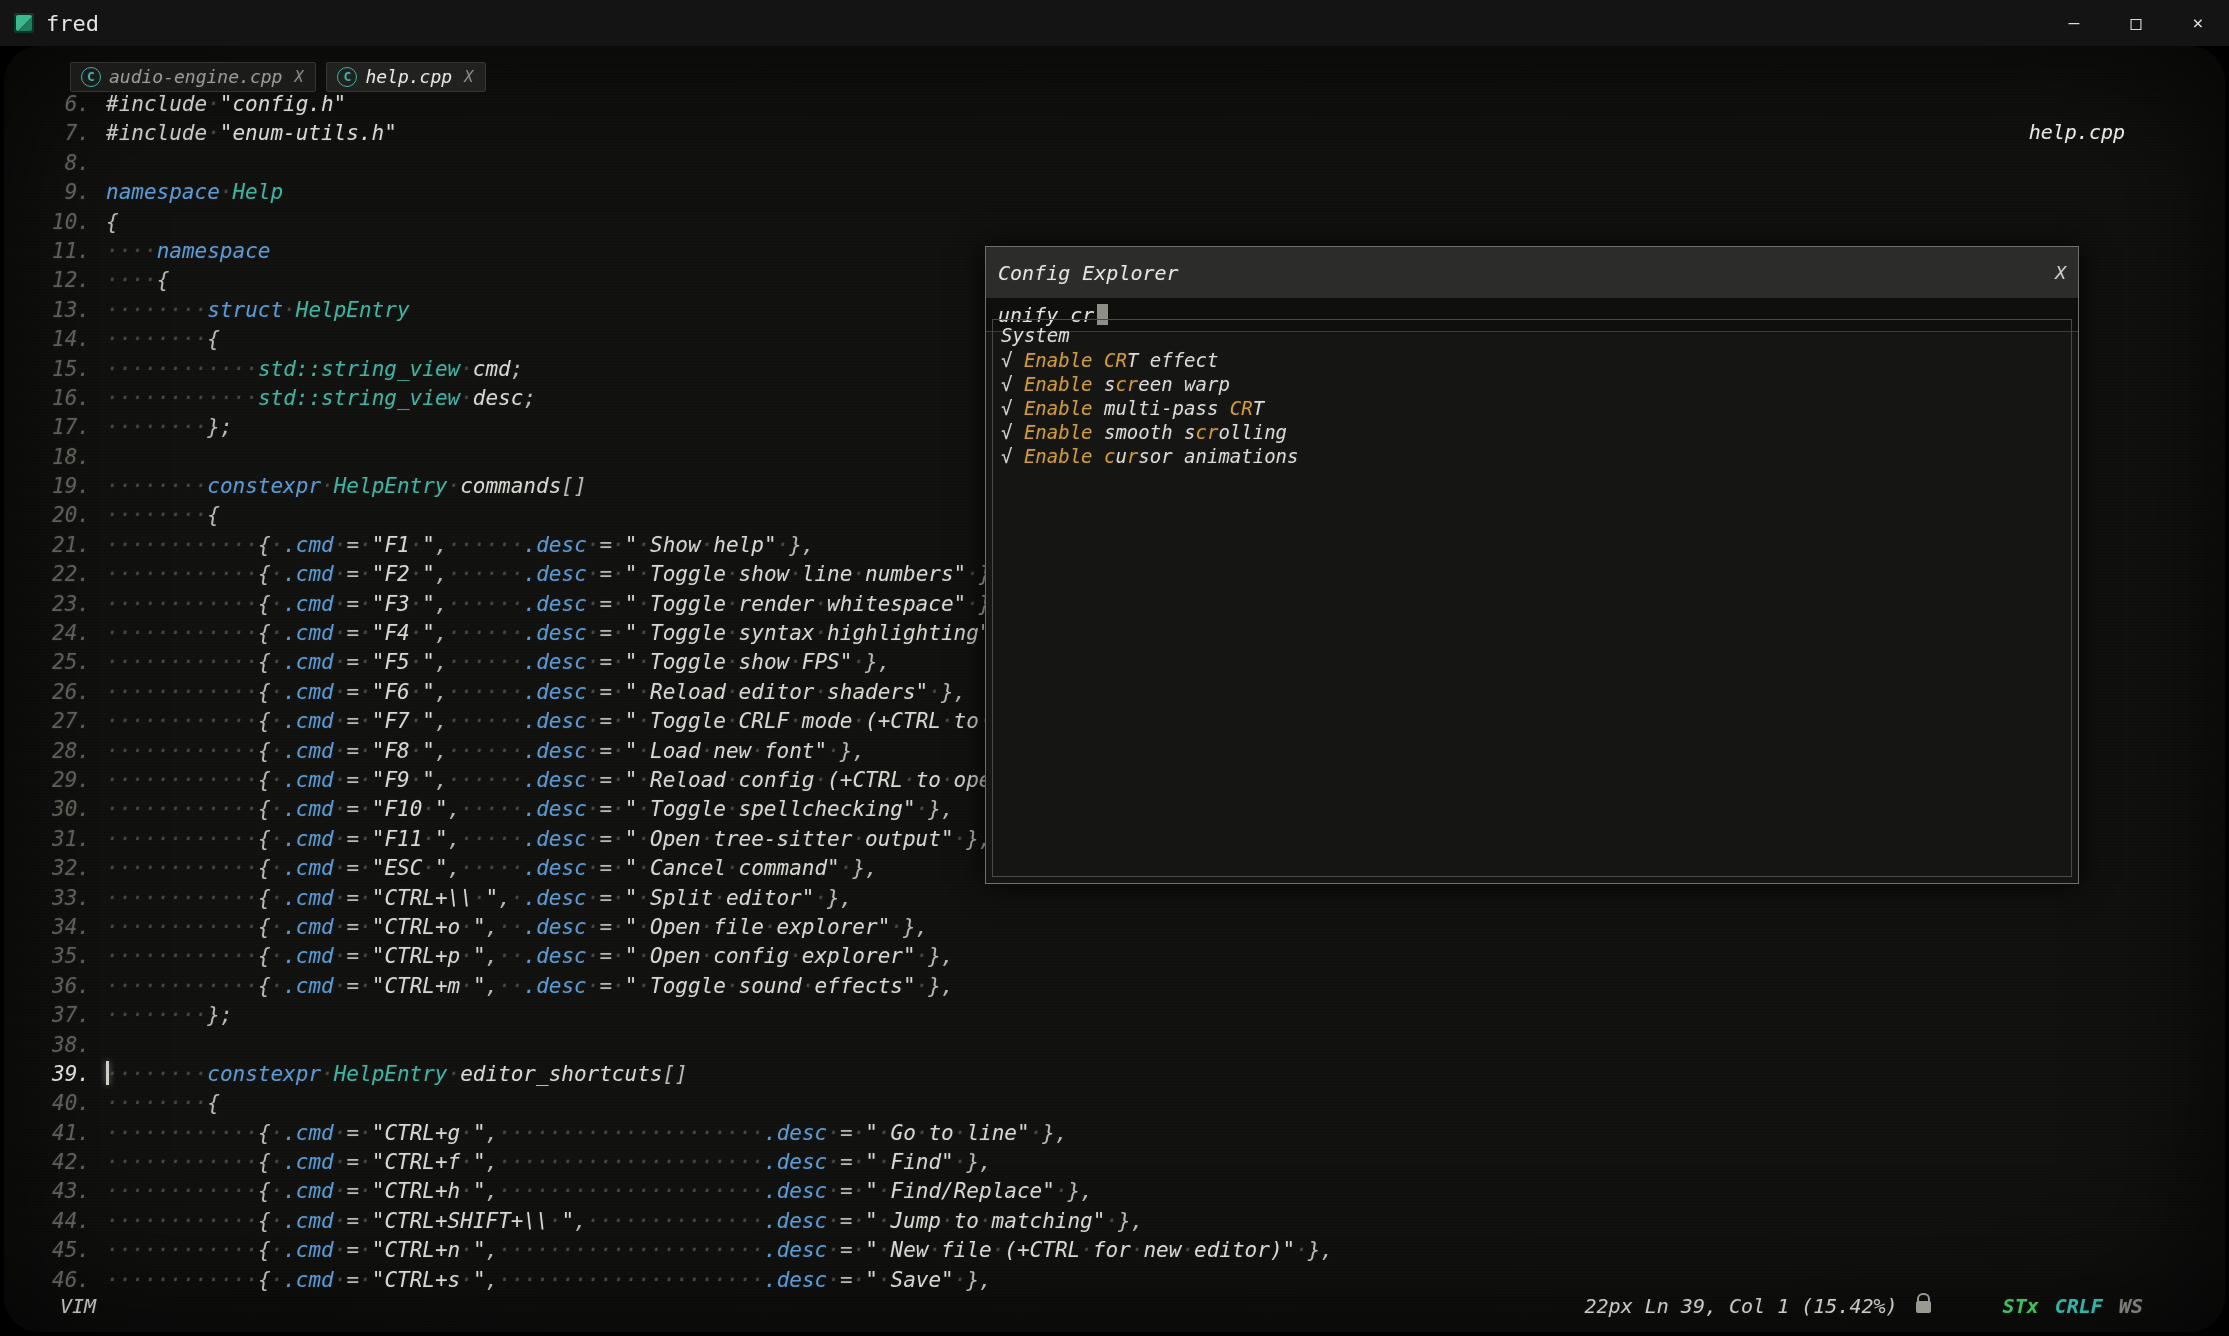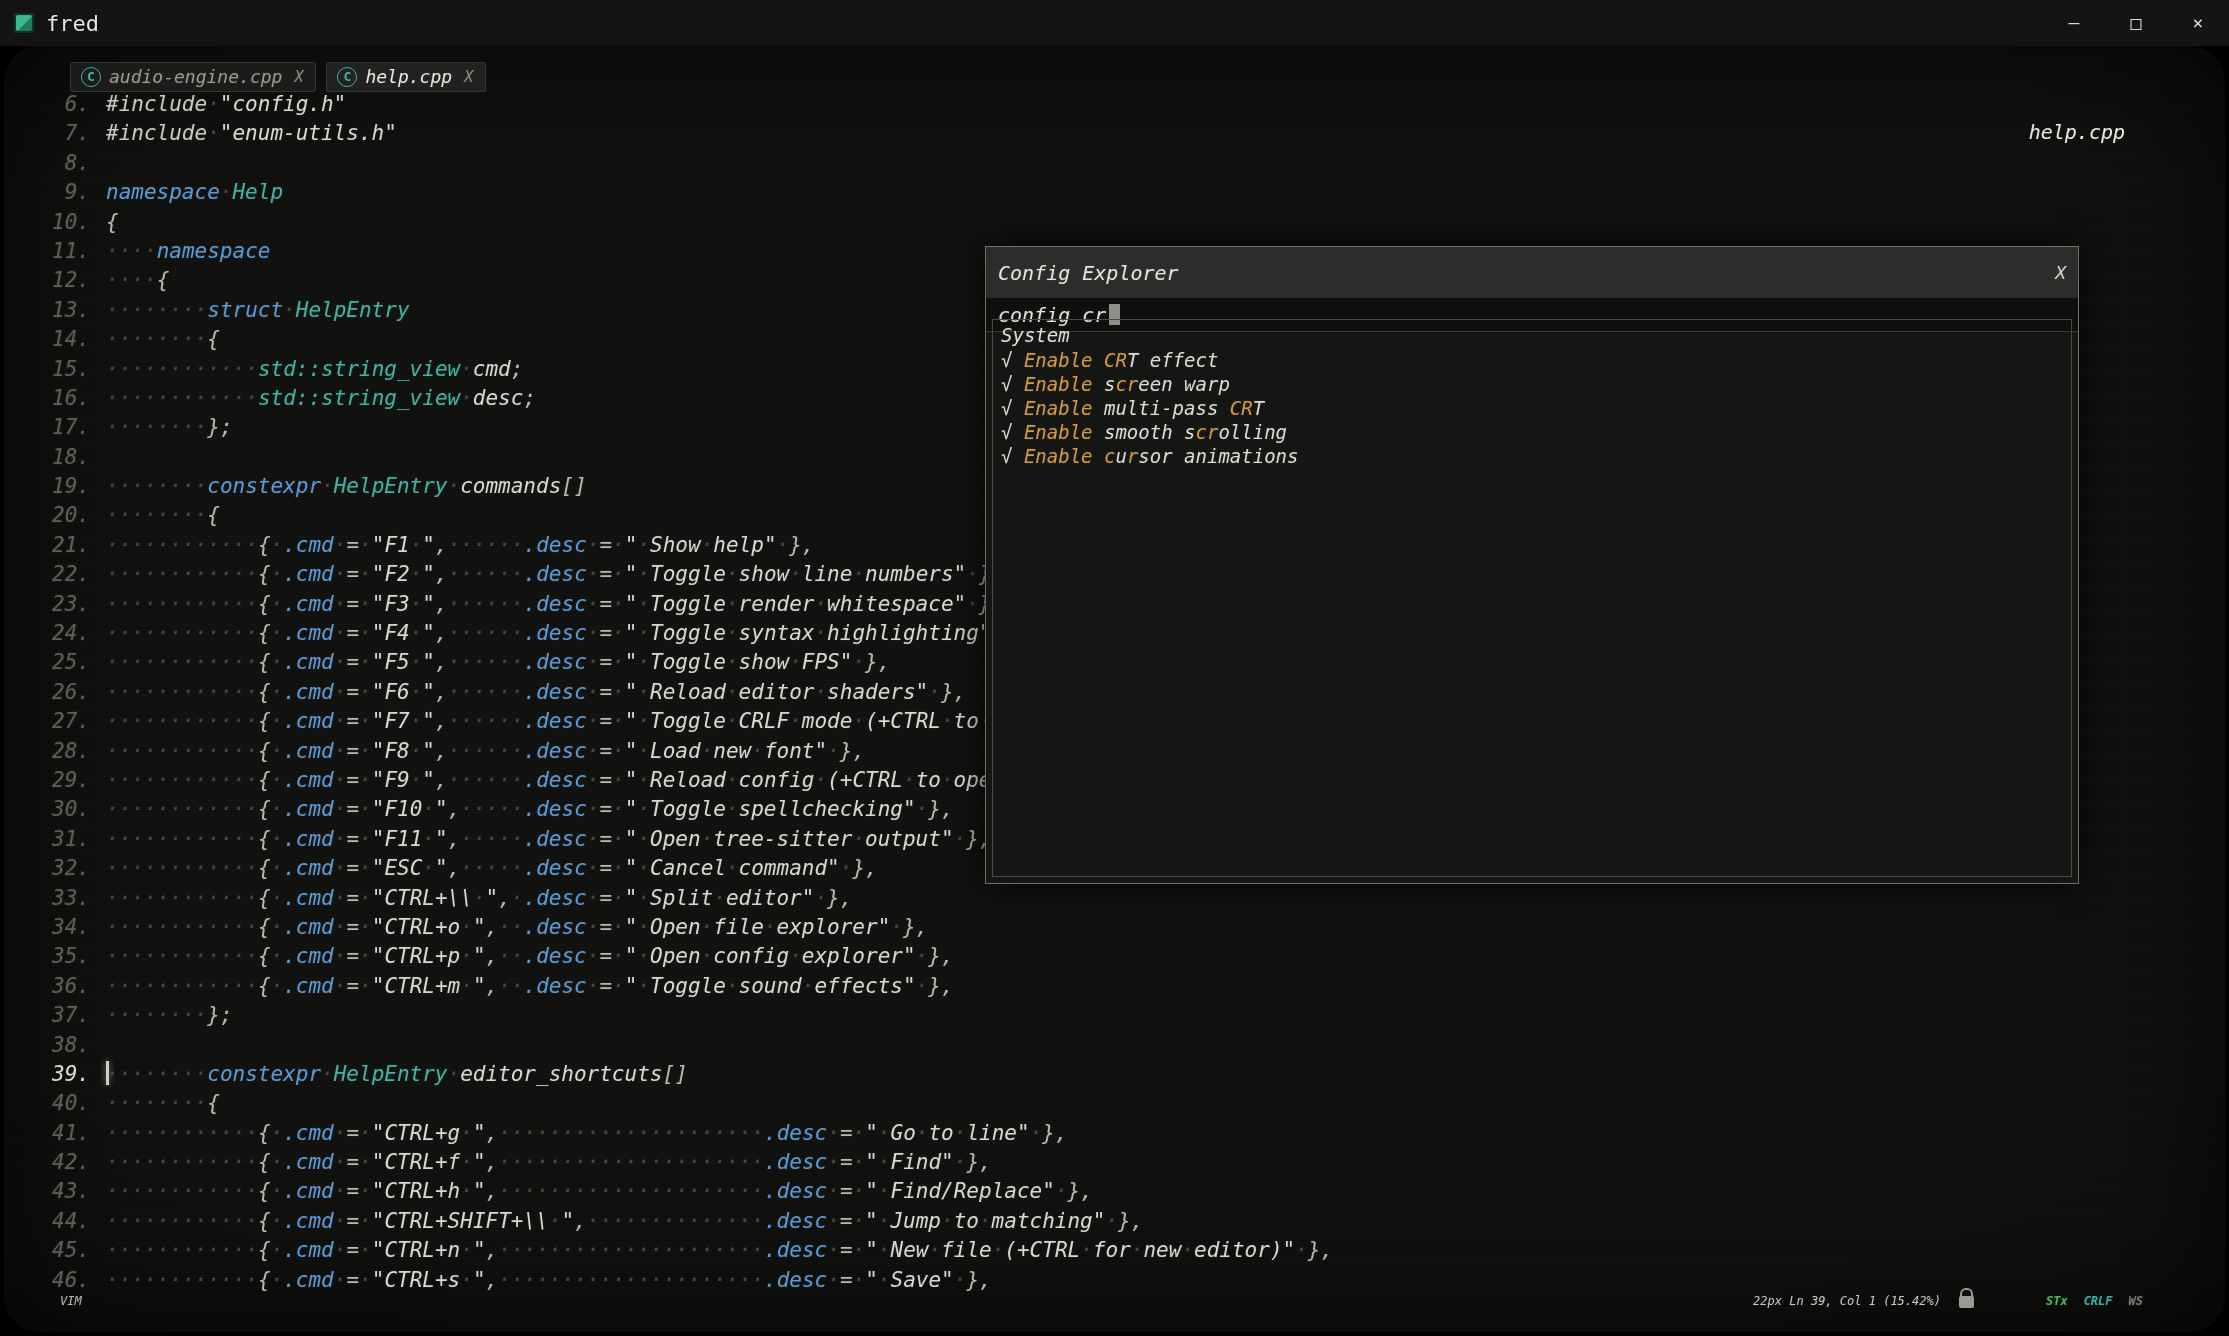--- a/index.html
+++ b/index.html
@@ -47,21 +47,21 @@
   .popup-title{height:51px;background:#2c2c2a;color:#e6e6e0;display:flex;justify-content:space-between;align-items:center;padding:0 12px;}
   .popup-close{color:#cfcfc7;font-size:18px;cursor:default;}
   .popup-search{height:33px;display:flex;align-items:center;padding:0 12px;color:#e2e2dc;background:#0f0f0e;border-bottom:1px solid #3a3a36;}
   .blockcaret{display:inline-block;width:11px;height:21px;background:#8f8f87;margin-left:3px;}
   .popup-list{position:absolute;top:72px;left:6px;right:6px;bottom:6px;border:1px solid #4a4a44;padding:2px 8px;overflow:hidden;}
   .popup-section{color:#dedeD6;font-size:19px;line-height:26px;color:#dedeD6;}
   .cfg-row{font-size:19px;line-height:24px;white-space:pre;cursor:default;}
   .check{color:#dcdcd4;} .match{color:#d39a3e;} .plain{color:#dcdcd4;}
 
   
-  .statusbar{position:absolute;left:0;right:0;bottom:10px;height:28px;font-size:12px;color:#c9c9c1;z-index:6;}
+  .statusbar{position:absolute;left:0;right:0;bottom:10px;height:28px;font-size:20px;color:#c9c9c1;z-index:6;}
   .st-left{position:absolute;left:56px;color:#b9b9b1;}
   .st-right{position:absolute;right:82px;display:flex;align-items:center;}
   .lock{display:inline-block;width:15px;height:12px;background:#9a9a92;border-radius:2px;position:relative;margin:2px 0 0 18px;}
   .lock::before{content:"";position:absolute;left:1px;top:-8px;width:9px;height:8px;border:2px solid #9a9a92;border-bottom:none;border-radius:6px 6px 0 0;}
   .flag{margin-left:16px;font-weight:bold;}
   .flag:first-child{margin-left:72px;}
 </style>
 </head>
 <body>
 
@@ -98,21 +98,21 @@
       <div class="file-overlay">help.cpp</div>
 
       <div class="code" id="code"><div class="line"><span class="ln">6.</span><span class="pp">#include</span><span class="pu"><span class="d">·</span></span><span class="str">"config.h"</span></div><div class="line"><span class="ln">7.</span><span class="pp">#include</span><span class="pu"><span class="d">·</span></span><span class="str">"enum-utils.h"</span></div><div class="line"><span class="ln">8.</span></div><div class="line"><span class="ln">9.</span><span class="kw">namespace</span><span class="pu"><span class="d">·</span></span><span class="type">Help</span></div><div class="line"><span class="ln">10.</span><span class="pu">{</span></div><div class="line"><span class="ln">11.</span><span class="pu"><span class="d">·</span><span class="d">·</span><span class="d">·</span><span class="d">·</span></span><span class="kw">namespace</span></div><div class="line"><span class="ln">12.</span><span class="pu"><span class="d">·</span><span class="d">·</span><span class="d">·</span><span class="d">·</span>{</span></div><div class="line"><span class="ln">13.</span><span class="pu"><span class="d">·</span><span class="d">·</span><span class="d">·</span><span class="d">·</span><span class="d">·</span><span class="d">·</span><span class="d">·</span><span class="d">·</span></span><span class="kw">struct</span><span class="pu"><span class="d">·</span></span><span class="type">HelpEntry</span></div><div class="line"><span class="ln">14.</span><span class="pu"><span class="d">·</span><span class="d">·</span><span class="d">·</span><span class="d">·</span><span class="d">·</span><span class="d">·</span><span class="d">·</span><span class="d">·</span>{</span></div><div class="line"><span class="ln">15.</span><span class="pu"><span class="d">·</span><span class="d">·</span><span class="d">·</span><span class="d">·</span><span class="d">·</span><span class="d">·</span><span class="d">·</span><span class="d">·</span><span class="d">·</span><span class="d">·</span><span class="d">·</span><span class="d">·</span></span><span class="type">std::string_view</span><span class="pu"><span class="d">·</span></span><span class="id">cmd</span><span class="pu">;</span></div><div class="line"><span class="ln">16.</span><span class="pu"><span class="d">·</span><span class="d">·</span><span class="d">·</span><span class="d">·</span><span class="d">·</span><span class="d">·</span><span class="d">·</span><span class="d">·</span><span class="d">·</span><span class="d">·</span><span class="d">·</span><span class="d">·</span></span><span class="type">std::string_view</span><span class="pu"><span class="d">·</span></span><span class="id">desc</span><span class="pu">;</span></div><div class="line"><span class="ln">17.</span><span class="pu"><span class="d">·</span><span class="d">·</span><span class="d">·</span><span class="d">·</span><span class="d">·</span><span class="d">·</span><span class="d">·</span><span class="d">·</span>};</span></div><div class="line"><span class="ln">18.</span></div><div class="line"><span class="ln">19.</span><span class="pu"><span class="d">·</span><span class="d">·</span><span class="d">·</span><span class="d">·</span><span class="d">·</span><span class="d">·</span><span class="d">·</span><span class="d">·</span></span><span class="kw">constexpr</span><span class="pu"><span class="d">·</span></span><span class="type">HelpEntry</span><span class="pu"><span class="d">·</span></span><span class="id">commands</span><span class="pu">[]</span></div><div class="line"><span class="ln">20.</span><span class="pu"><span class="d">·</span><span class="d">·</span><span class="d">·</span><span class="d">·</span><span class="d">·</span><span class="d">·</span><span class="d">·</span><span class="d">·</span>{</span></div><div class="line"><span class="ln">21.</span><span class="pu"><span class="d">·</span><span class="d">·</span><span class="d">·</span><span class="d">·</span><span class="d">·</span><span class="d">·</span><span class="d">·</span><span class="d">·</span><span class="d">·</span><span class="d">·</span><span class="d">·</span><span class="d">·</span>{<span class="d">·</span></span><span class="mem">.cmd</span><span class="pu"><span class="d">·</span>=<span class="d">·</span></span><span class="str">"F1<span class="d">·</span>"</span><span class="pu">,<span class="d">·</span><span class="d">·</span><span class="d">·</span><span class="d">·</span><span class="d">·</span><span class="d">·</span></span><span class="mem">.desc</span><span class="pu"><span class="d">·</span>=<span class="d">·</span></span><span class="str">"<span class="d">·</span>Show<span class="d">·</span>help"</span><span class="pu"><span class="d">·</span>},</span></div><div class="line"><span class="ln">22.</span><span class="pu"><span class="d">·</span><span class="d">·</span><span class="d">·</span><span class="d">·</span><span class="d">·</span><span class="d">·</span><span class="d">·</span><span class="d">·</span><span class="d">·</span><span class="d">·</span><span class="d">·</span><span class="d">·</span>{<span class="d">·</span></span><span class="mem">.cmd</span><span class="pu"><span class="d">·</span>=<span class="d">·</span></span><span class="str">"F2<span class="d">·</span>"</span><span class="pu">,<span class="d">·</span><span class="d">·</span><span class="d">·</span><span class="d">·</span><span class="d">·</span><span class="d">·</span></span><span class="mem">.desc</span><span class="pu"><span class="d">·</span>=<span class="d">·</span></span><span class="str">"<span class="d">·</span>Toggle<span class="d">·</span>show<span class="d">·</span>line<span class="d">·</span>numbers"</span><span class="pu"><span class="d">·</span>},</span></div><div class="line"><span class="ln">23.</span><span class="pu"><span class="d">·</span><span class="d">·</span><span class="d">·</span><span class="d">·</span><span class="d">·</span><span class="d">·</span><span class="d">·</span><span class="d">·</span><span class="d">·</span><span class="d">·</span><span class="d">·</span><span class="d">·</span>{<span class="d">·</span></span><span class="mem">.cmd</span><span class="pu"><span class="d">·</span>=<span class="d">·</span></span><span class="str">"F3<span class="d">·</span>"</span><span class="pu">,<span class="d">·</span><span class="d">·</span><span class="d">·</span><span class="d">·</span><span class="d">·</span><span class="d">·</span></span><span class="mem">.desc</span><span class="pu"><span class="d">·</span>=<span class="d">·</span></span><span class="str">"<span class="d">·</span>Toggle<span class="d">·</span>render<span class="d">·</span>whitespace"</span><span class="pu"><span class="d">·</span>},</span></div><div class="line"><span class="ln">24.</span><span class="pu"><span class="d">·</span><span class="d">·</span><span class="d">·</span><span class="d">·</span><span class="d">·</span><span class="d">·</span><span class="d">·</span><span class="d">·</span><span class="d">·</span><span class="d">·</span><span class="d">·</span><span class="d">·</span>{<span class="d">·</span></span><span class="mem">.cmd</span><span class="pu"><span class="d">·</span>=<span class="d">·</span></span><span class="str">"F4<span class="d">·</span>"</span><span class="pu">,<span class="d">·</span><span class="d">·</span><span class="d">·</span><span class="d">·</span><span class="d">·</span><span class="d">·</span></span><span class="mem">.desc</span><span class="pu"><span class="d">·</span>=<span class="d">·</span></span><span class="str">"<span class="d">·</span>Toggle<span class="d">·</span>syntax<span class="d">·</span>highlighting"</span><span class="pu"><span class="d">·</span>},</span></div><div class="line"><span class="ln">25.</span><span class="pu"><span class="d">·</span><span class="d">·</span><span class="d">·</span><span class="d">·</span><span class="d">·</span><span class="d">·</span><span class="d">·</span><span class="d">·</span><span class="d">·</span><span class="d">·</span><span class="d">·</span><span class="d">·</span>{<span class="d">·</span></span><span class="mem">.cmd</span><span class="pu"><span class="d">·</span>=<span class="d">·</span></span><span class="str">"F5<span class="d">·</span>"</span><span class="pu">,<span class="d">·</span><span class="d">·</span><span class="d">·</span><span class="d">·</span><span class="d">·</span><span class="d">·</span></span><span class="mem">.desc</span><span class="pu"><span class="d">·</span>=<span class="d">·</span></span><span class="str">"<span class="d">·</span>Toggle<span class="d">·</span>show<span class="d">·</span>FPS"</span><span class="pu"><span class="d">·</span>},</span></div><div class="line"><span class="ln">26.</span><span class="pu"><span class="d">·</span><span class="d">·</span><span class="d">·</span><span class="d">·</span><span class="d">·</span><span class="d">·</span><span class="d">·</span><span class="d">·</span><span class="d">·</span><span class="d">·</span><span class="d">·</span><span class="d">·</span>{<span class="d">·</span></span><span class="mem">.cmd</span><span class="pu"><span class="d">·</span>=<span class="d">·</span></span><span class="str">"F6<span class="d">·</span>"</span><span class="pu">,<span class="d">·</span><span class="d">·</span><span class="d">·</span><span class="d">·</span><span class="d">·</span><span class="d">·</span></span><span class="mem">.desc</span><span class="pu"><span class="d">·</span>=<span class="d">·</span></span><span class="str">"<span class="d">·</span>Reload<span class="d">·</span>editor<span class="d">·</span>shaders"</span><span class="pu"><span class="d">·</span>},</span></div><div class="line"><span class="ln">27.</span><span class="pu"><span class="d">·</span><span class="d">·</span><span class="d">·</span><span class="d">·</span><span class="d">·</span><span class="d">·</span><span class="d">·</span><span class="d">·</span><span class="d">·</span><span class="d">·</span><span class="d">·</span><span class="d">·</span>{<span class="d">·</span></span><span class="mem">.cmd</span><span class="pu"><span class="d">·</span>=<span class="d">·</span></span><span class="str">"F7<span class="d">·</span>"</span><span class="pu">,<span class="d">·</span><span class="d">·</span><span class="d">·</span><span class="d">·</span><span class="d">·</span><span class="d">·</span></span><span class="mem">.desc</span><span class="pu"><span class="d">·</span>=<span class="d">·</span></span><span class="str">"<span class="d">·</span>Toggle<span class="d">·</span>CRLF<span class="d">·</span>mode<span class="d">·</span>(+CTRL<span class="d">·</span>to<span class="d">·</span>unify)"</span><span class="pu"><span class="d">·</span>},</span></div><div class="line"><span class="ln">28.</span><span class="pu"><span class="d">·</span><span class="d">·</span><span class="d">·</span><span class="d">·</span><span class="d">·</span><span class="d">·</span><span class="d">·</span><span class="d">·</span><span class="d">·</span><span class="d">·</span><span class="d">·</span><span class="d">·</span>{<span class="d">·</span></span><span class="mem">.cmd</span><span class="pu"><span class="d">·</span>=<span class="d">·</span></span><span class="str">"F8<span class="d">·</span>"</span><span class="pu">,<span class="d">·</span><span class="d">·</span><span class="d">·</span><span class="d">·</span><span class="d">·</span><span class="d">·</span></span><span class="mem">.desc</span><span class="pu"><span class="d">·</span>=<span class="d">·</span></span><span class="str">"<span class="d">·</span>Load<span class="d">·</span>new<span class="d">·</span>font"</span><span class="pu"><span class="d">·</span>},</span></div><div class="line"><span class="ln">29.</span><span class="pu"><span class="d">·</span><span class="d">·</span><span class="d">·</span><span class="d">·</span><span class="d">·</span><span class="d">·</span><span class="d">·</span><span class="d">·</span><span class="d">·</span><span class="d">·</span><span class="d">·</span><span class="d">·</span>{<span class="d">·</span></span><span class="mem">.cmd</span><span class="pu"><span class="d">·</span>=<span class="d">·</span></span><span class="str">"F9<span class="d">·</span>"</span><span class="pu">,<span class="d">·</span><span class="d">·</span><span class="d">·</span><span class="d">·</span><span class="d">·</span><span class="d">·</span></span><span class="mem">.desc</span><span class="pu"><span class="d">·</span>=<span class="d">·</span></span><span class="str">"<span class="d">·</span>Reload<span class="d">·</span>config<span class="d">·</span>(+CTRL<span class="d">·</span>to<span class="d">·</span>open<span class="d">·</span>config)"</span><span class="pu"><span class="d">·</span>},</span></div><div class="line"><span class="ln">30.</span><span class="pu"><span class="d">·</span><span class="d">·</span><span class="d">·</span><span class="d">·</span><span class="d">·</span><span class="d">·</span><span class="d">·</span><span class="d">·</span><span class="d">·</span><span class="d">·</span><span class="d">·</span><span class="d">·</span>{<span class="d">·</span></span><span class="mem">.cmd</span><span class="pu"><span class="d">·</span>=<span class="d">·</span></span><span class="str">"F10<span class="d">·</span>"</span><span class="pu">,<span class="d">·</span><span class="d">·</span><span class="d">·</span><span class="d">·</span><span class="d">·</span></span><span class="mem">.desc</span><span class="pu"><span class="d">·</span>=<span class="d">·</span></span><span class="str">"<span class="d">·</span>Toggle<span class="d">·</span>spellchecking"</span><span class="pu"><span class="d">·</span>},</span></div><div class="line"><span class="ln">31.</span><span class="pu"><span class="d">·</span><span class="d">·</span><span class="d">·</span><span class="d">·</span><span class="d">·</span><span class="d">·</span><span class="d">·</span><span class="d">·</span><span class="d">·</span><span class="d">·</span><span class="d">·</span><span class="d">·</span>{<span class="d">·</span></span><span class="mem">.cmd</span><span class="pu"><span class="d">·</span>=<span class="d">·</span></span><span class="str">"F11<span class="d">·</span>"</span><span class="pu">,<span class="d">·</span><span class="d">·</span><span class="d">·</span><span class="d">·</span><span class="d">·</span></span><span class="mem">.desc</span><span class="pu"><span class="d">·</span>=<span class="d">·</span></span><span class="str">"<span class="d">·</span>Open<span class="d">·</span>tree-sitter<span class="d">·</span>output"</span><span class="pu"><span class="d">·</span>},</span></div><div class="line"><span class="ln">32.</span><span class="pu"><span class="d">·</span><span class="d">·</span><span class="d">·</span><span class="d">·</span><span class="d">·</span><span class="d">·</span><span class="d">·</span><span class="d">·</span><span class="d">·</span><span class="d">·</span><span class="d">·</span><span class="d">·</span>{<span class="d">·</span></span><span class="mem">.cmd</span><span class="pu"><span class="d">·</span>=<span class="d">·</span></span><span class="str">"ESC<span class="d">·</span>"</span><span class="pu">,<span class="d">·</span><span class="d">·</span><span class="d">·</span><span class="d">·</span><span class="d">·</span></span><span class="mem">.desc</span><span class="pu"><span class="d">·</span>=<span class="d">·</span></span><span class="str">"<span class="d">·</span>Cancel<span class="d">·</span>command"</span><span class="pu"><span class="d">·</span>},</span></div><div class="line"><span class="ln">33.</span><span class="pu"><span class="d">·</span><span class="d">·</span><span class="d">·</span><span class="d">·</span><span class="d">·</span><span class="d">·</span><span class="d">·</span><span class="d">·</span><span class="d">·</span><span class="d">·</span><span class="d">·</span><span class="d">·</span>{<span class="d">·</span></span><span class="mem">.cmd</span><span class="pu"><span class="d">·</span>=<span class="d">·</span></span><span class="str">"CTRL+\\<span class="d">·</span>"</span><span class="pu">,<span class="d">·</span></span><span class="mem">.desc</span><span class="pu"><span class="d">·</span>=<span class="d">·</span></span><span class="str">"<span class="d">·</span>Split<span class="d">·</span>editor"</span><span class="pu"><span class="d">·</span>},</span></div><div class="line"><span class="ln">34.</span><span class="pu"><span class="d">·</span><span class="d">·</span><span class="d">·</span><span class="d">·</span><span class="d">·</span><span class="d">·</span><span class="d">·</span><span class="d">·</span><span class="d">·</span><span class="d">·</span><span class="d">·</span><span class="d">·</span>{<span class="d">·</span></span><span class="mem">.cmd</span><span class="pu"><span class="d">·</span>=<span class="d">·</span></span><span class="str">"CTRL+o<span class="d">·</span>"</span><span class="pu">,<span class="d">·</span><span class="d">·</span></span><span class="mem">.desc</span><span class="pu"><span class="d">·</span>=<span class="d">·</span></span><span class="str">"<span class="d">·</span>Open<span class="d">·</span>file<span class="d">·</span>explorer"</span><span class="pu"><span class="d">·</span>},</span></div><div class="line"><span class="ln">35.</span><span class="pu"><span class="d">·</span><span class="d">·</span><span class="d">·</span><span class="d">·</span><span class="d">·</span><span class="d">·</span><span class="d">·</span><span class="d">·</span><span class="d">·</span><span class="d">·</span><span class="d">·</span><span class="d">·</span>{<span class="d">·</span></span><span class="mem">.cmd</span><span class="pu"><span class="d">·</span>=<span class="d">·</span></span><span class="str">"CTRL+p<span class="d">·</span>"</span><span class="pu">,<span class="d">·</span><span class="d">·</span></span><span class="mem">.desc</span><span class="pu"><span class="d">·</span>=<span class="d">·</span></span><span class="str">"<span class="d">·</span>Open<span class="d">·</span>config<span class="d">·</span>explorer"</span><span class="pu"><span class="d">·</span>},</span></div><div class="line"><span class="ln">36.</span><span class="pu"><span class="d">·</span><span class="d">·</span><span class="d">·</span><span class="d">·</span><span class="d">·</span><span class="d">·</span><span class="d">·</span><span class="d">·</span><span class="d">·</span><span class="d">·</span><span class="d">·</span><span class="d">·</span>{<span class="d">·</span></span><span class="mem">.cmd</span><span class="pu"><span class="d">·</span>=<span class="d">·</span></span><span class="str">"CTRL+m<span class="d">·</span>"</span><span class="pu">,<span class="d">·</span><span class="d">·</span></span><span class="mem">.desc</span><span class="pu"><span class="d">·</span>=<span class="d">·</span></span><span class="str">"<span class="d">·</span>Toggle<span class="d">·</span>sound<span class="d">·</span>effects"</span><span class="pu"><span class="d">·</span>},</span></div><div class="line"><span class="ln">37.</span><span class="pu"><span class="d">·</span><span class="d">·</span><span class="d">·</span><span class="d">·</span><span class="d">·</span><span class="d">·</span><span class="d">·</span><span class="d">·</span>};</span></div><div class="line"><span class="ln">38.</span></div><div class="line"><span class="ln cur">39.</span><span class="caret"></span><span class="pu"><span class="d">·</span><span class="d">·</span><span class="d">·</span><span class="d">·</span><span class="d">·</span><span class="d">·</span><span class="d">·</span><span class="d">·</span></span><span class="kw">constexpr</span><span class="pu"><span class="d">·</span></span><span class="type">HelpEntry</span><span class="pu"><span class="d">·</span></span><span class="id">editor_shortcuts</span><span class="pu">[]</span></div><div class="line"><span class="ln">40.</span><span class="pu"><span class="d">·</span><span class="d">·</span><span class="d">·</span><span class="d">·</span><span class="d">·</span><span class="d">·</span><span class="d">·</span><span class="d">·</span>{</span></div><div class="line"><span class="ln">41.</span><span class="pu"><span class="d">·</span><span class="d">·</span><span class="d">·</span><span class="d">·</span><span class="d">·</span><span class="d">·</span><span class="d">·</span><span class="d">·</span><span class="d">·</span><span class="d">·</span><span class="d">·</span><span class="d">·</span>{<span class="d">·</span></span><span class="mem">.cmd</span><span class="pu"><span class="d">·</span>=<span class="d">·</span></span><span class="str">"CTRL+g<span class="d">·</span>"</span><span class="pu">,<span class="d">·</span><span class="d">·</span><span class="d">·</span><span class="d">·</span><span class="d">·</span><span class="d">·</span><span class="d">·</span><span class="d">·</span><span class="d">·</span><span class="d">·</span><span class="d">·</span><span class="d">·</span><span class="d">·</span><span class="d">·</span><span class="d">·</span><span class="d">·</span><span class="d">·</span><span class="d">·</span><span class="d">·</span><span class="d">·</span><span class="d">·</span></span><span class="mem">.desc</span><span class="pu"><span class="d">·</span>=<span class="d">·</span></span><span class="str">"<span class="d">·</span>Go<span class="d">·</span>to<span class="d">·</span>line"</span><span class="pu"><span class="d">·</span>},</span></div><div class="line"><span class="ln">42.</span><span class="pu"><span class="d">·</span><span class="d">·</span><span class="d">·</span><span class="d">·</span><span class="d">·</span><span class="d">·</span><span class="d">·</span><span class="d">·</span><span class="d">·</span><span class="d">·</span><span class="d">·</span><span class="d">·</span>{<span class="d">·</span></span><span class="mem">.cmd</span><span class="pu"><span class="d">·</span>=<span class="d">·</span></span><span class="str">"CTRL+f<span class="d">·</span>"</span><span class="pu">,<span class="d">·</span><span class="d">·</span><span class="d">·</span><span class="d">·</span><span class="d">·</span><span class="d">·</span><span class="d">·</span><span class="d">·</span><span class="d">·</span><span class="d">·</span><span class="d">·</span><span class="d">·</span><span class="d">·</span><span class="d">·</span><span class="d">·</span><span class="d">·</span><span class="d">·</span><span class="d">·</span><span class="d">·</span><span class="d">·</span><span class="d">·</span></span><span class="mem">.desc</span><span class="pu"><span class="d">·</span>=<span class="d">·</span></span><span class="str">"<span class="d">·</span>Find"</span><span class="pu"><span class="d">·</span>},</span></div><div class="line"><span class="ln">43.</span><span class="pu"><span class="d">·</span><span class="d">·</span><span class="d">·</span><span class="d">·</span><span class="d">·</span><span class="d">·</span><span class="d">·</span><span class="d">·</span><span class="d">·</span><span class="d">·</span><span class="d">·</span><span class="d">·</span>{<span class="d">·</span></span><span class="mem">.cmd</span><span class="pu"><span class="d">·</span>=<span class="d">·</span></span><span class="str">"CTRL+h<span class="d">·</span>"</span><span class="pu">,<span class="d">·</span><span class="d">·</span><span class="d">·</span><span class="d">·</span><span class="d">·</span><span class="d">·</span><span class="d">·</span><span class="d">·</span><span class="d">·</span><span class="d">·</span><span class="d">·</span><span class="d">·</span><span class="d">·</span><span class="d">·</span><span class="d">·</span><span class="d">·</span><span class="d">·</span><span class="d">·</span><span class="d">·</span><span class="d">·</span><span class="d">·</span></span><span class="mem">.desc</span><span class="pu"><span class="d">·</span>=<span class="d">·</span></span><span class="str">"<span class="d">·</span>Find/Replace"</span><span class="pu"><span class="d">·</span>},</span></div><div class="line"><span class="ln">44.</span><span class="pu"><span class="d">·</span><span class="d">·</span><span class="d">·</span><span class="d">·</span><span class="d">·</span><span class="d">·</span><span class="d">·</span><span class="d">·</span><span class="d">·</span><span class="d">·</span><span class="d">·</span><span class="d">·</span>{<span class="d">·</span></span><span class="mem">.cmd</span><span class="pu"><span class="d">·</span>=<span class="d">·</span></span><span class="str">"CTRL+SHIFT+\\<span class="d">·</span>"</span><span class="pu">,<span class="d">·</span><span class="d">·</span><span class="d">·</span><span class="d">·</span><span class="d">·</span><span class="d">·</span><span class="d">·</span><span class="d">·</span><span class="d">·</span><span class="d">·</span><span class="d">·</span><span class="d">·</span><span class="d">·</span><span class="d">·</span></span><span class="mem">.desc</span><span class="pu"><span class="d">·</span>=<span class="d">·</span></span><span class="str">"<span class="d">·</span>Jump<span class="d">·</span>to<span class="d">·</span>matching"</span><span class="pu"><span class="d">·</span>},</span></div><div class="line"><span class="ln">45.</span><span class="pu"><span class="d">·</span><span class="d">·</span><span class="d">·</span><span class="d">·</span><span class="d">·</span><span class="d">·</span><span class="d">·</span><span class="d">·</span><span class="d">·</span><span class="d">·</span><span class="d">·</span><span class="d">·</span>{<span class="d">·</span></span><span class="mem">.cmd</span><span class="pu"><span class="d">·</span>=<span class="d">·</span></span><span class="str">"CTRL+n<span class="d">·</span>"</span><span class="pu">,<span class="d">·</span><span class="d">·</span><span class="d">·</span><span class="d">·</span><span class="d">·</span><span class="d">·</span><span class="d">·</span><span class="d">·</span><span class="d">·</span><span class="d">·</span><span class="d">·</span><span class="d">·</span><span class="d">·</span><span class="d">·</span><span class="d">·</span><span class="d">·</span><span class="d">·</span><span class="d">·</span><span class="d">·</span><span class="d">·</span><span class="d">·</span></span><span class="mem">.desc</span><span class="pu"><span class="d">·</span>=<span class="d">·</span></span><span class="str">"<span class="d">·</span>New<span class="d">·</span>file<span class="d">·</span>(+CTRL<span class="d">·</span>for<span class="d">·</span>new<span class="d">·</span>editor)"</span><span class="pu"><span class="d">·</span>},</span></div><div class="line"><span class="ln">46.</span><span class="pu"><span class="d">·</span><span class="d">·</span><span class="d">·</span><span class="d">·</span><span class="d">·</span><span class="d">·</span><span class="d">·</span><span class="d">·</span><span class="d">·</span><span class="d">·</span><span class="d">·</span><span class="d">·</span>{<span class="d">·</span></span><span class="mem">.cmd</span><span class="pu"><span class="d">·</span>=<span class="d">·</span></span><span class="str">"CTRL+s<span class="d">·</span>"</span><span class="pu">,<span class="d">·</span><span class="d">·</span><span class="d">·</span><span class="d">·</span><span class="d">·</span><span class="d">·</span><span class="d">·</span><span class="d">·</span><span class="d">·</span><span class="d">·</span><span class="d">·</span><span class="d">·</span><span class="d">·</span><span class="d">·</span><span class="d">·</span><span class="d">·</span><span class="d">·</span><span class="d">·</span><span class="d">·</span><span class="d">·</span><span class="d">·</span></span><span class="mem">.desc</span><span class="pu"><span class="d">·</span>=<span class="d">·</span></span><span class="str">"<span class="d">·</span>Save"</span><span class="pu"><span class="d">·</span>},</span></div></div>
 
       <div class="popup">
         <div class="popup-title">
           <span>Config Explorer</span>
           <span class="popup-close">X</span>
         </div>
         <div class="popup-search">
-          <span>config cr</span>
+          <span>unify cr</span>
           <span class="blockcaret"></span>
         </div>
         <div class="popup-list">
           <div class="popup-section">System</div>
           <div id="cfg-items">
               <div class="cfg-row"><span class="check">√ </span><span class="match">Enable</span><span class="plain"> </span><span class="match">CR</span><span class="plain">T effect</span></div>
               <div class="cfg-row"><span class="check">√ </span><span class="match">Enable</span><span class="plain"> s</span><span class="match">cr</span><span class="plain">een warp</span></div>
               <div class="cfg-row"><span class="check">√ </span><span class="match">Enable</span><span class="plain"> multi-pass </span><span class="match">CR</span><span class="plain">T</span></div>
               <div class="cfg-row"><span class="check">√ </span><span class="match">Enable</span><span class="plain"> smooth s</span><span class="match">cr</span><span class="plain">olling</span></div>
               <div class="cfg-row"><span class="check">√ </span><span class="match">Enable</span><span class="plain"> </span><span class="match">c</span><span class="plain">u</span><span class="match">r</span><span class="plain">sor animations</span></div>

